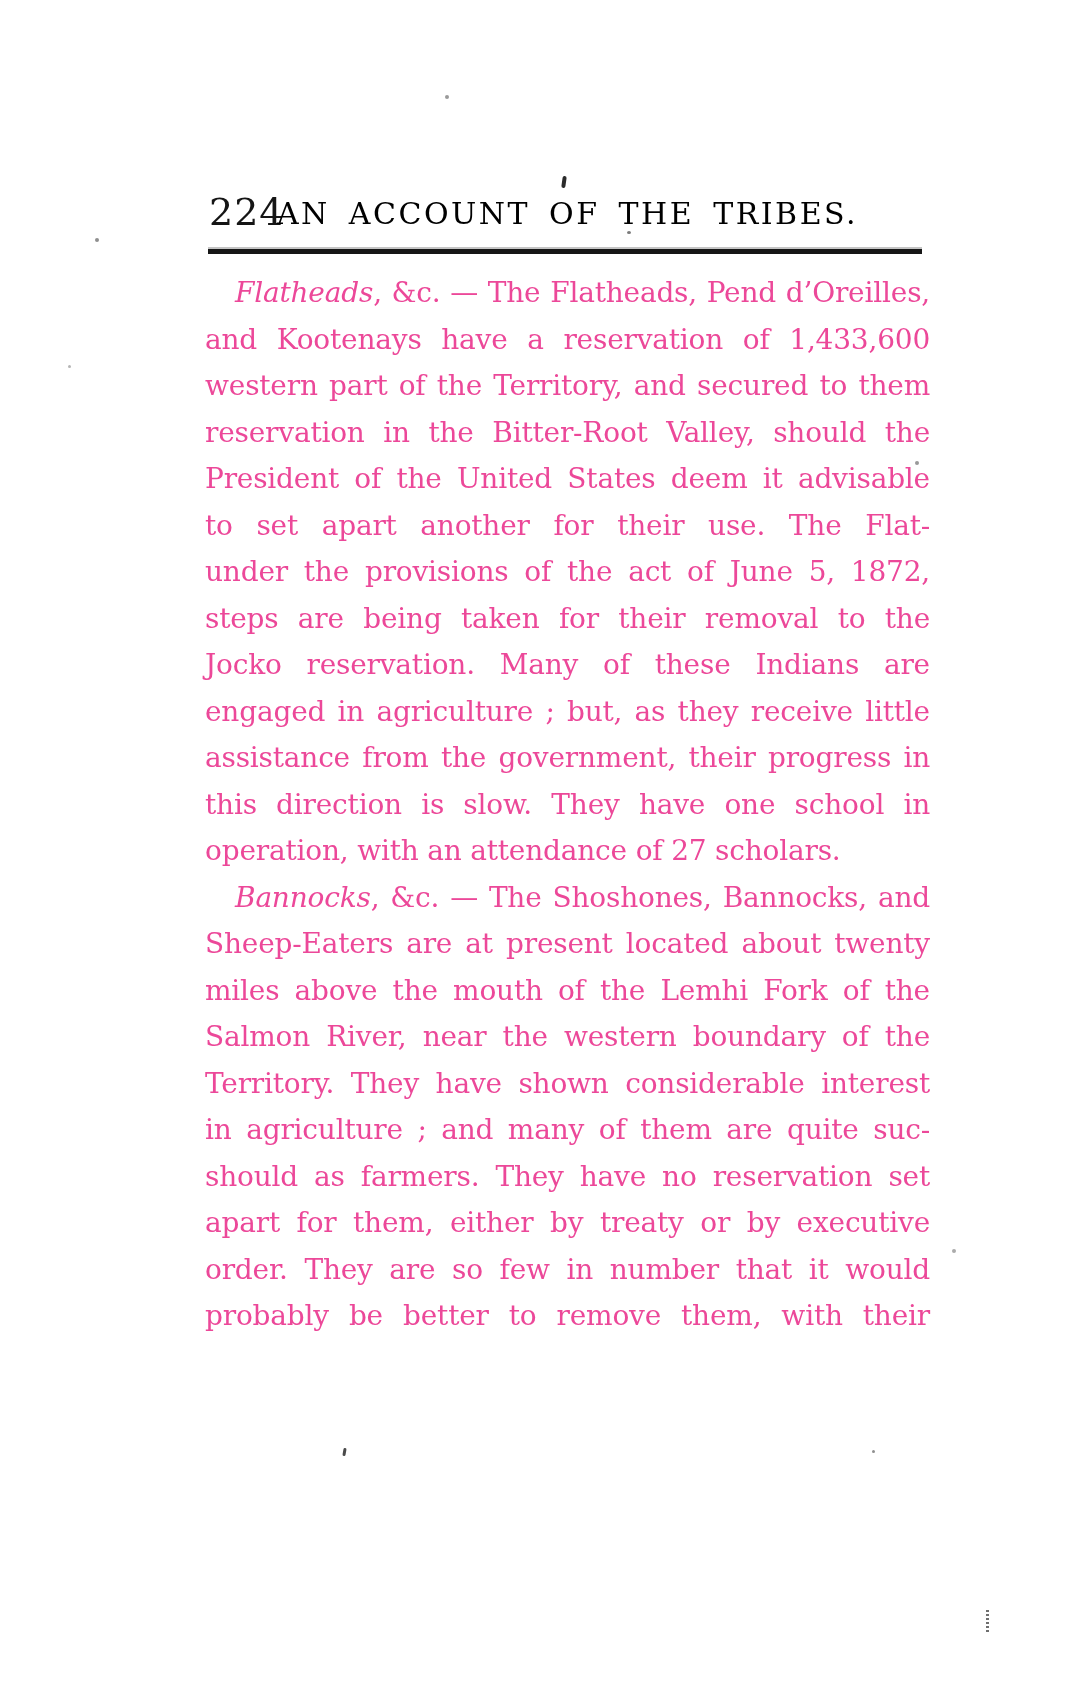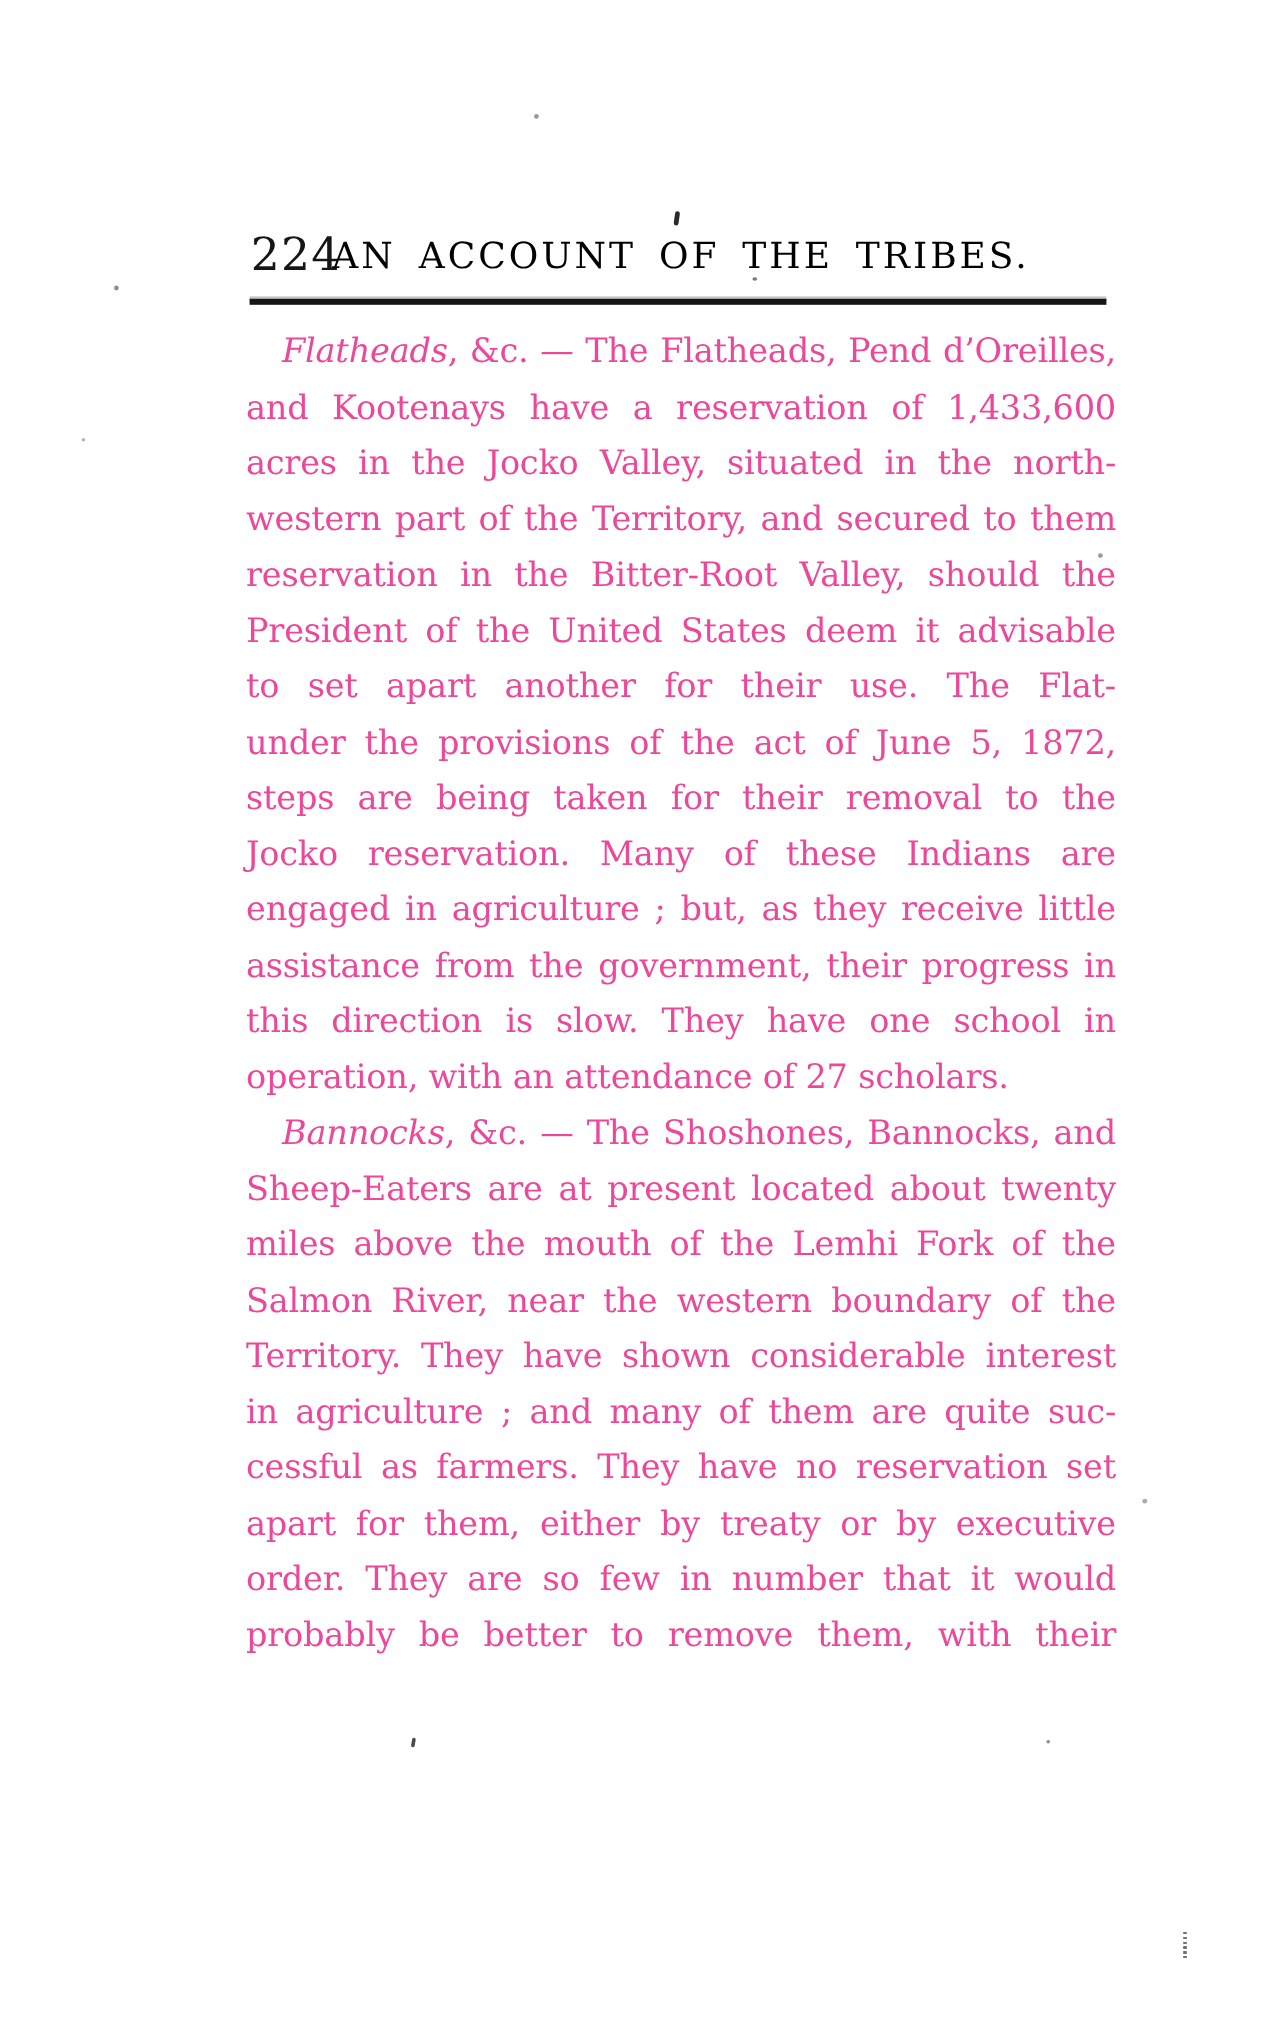--- a/index.html
+++ b/index.html
@@ -96,42 +96,41 @@
     <span class="headtitle">AN ACCOUNT OF THE TRIBES.</span>
   </div>
 
   <div class="head-rule"></div>
 
   <div class="body-text">
 
     <div class="para">
       <div class="line first"><span class="lead-italic">Flatheads</span><span>, &amp;c. — The Flatheads, Pend d’Oreilles,</span></div>
       <div class="line">and Kootenays have a reservation of 1,433,600</div>
-      <div class="line">acres in the Jocko Valley, situated in the north-</div>
       <div class="line">western part of the Territory, and secured to them</div>
       <div class="line">reservation in the Bitter-Root Valley, should the</div>
       <div class="line">President of the United States deem it advisable</div>
       <div class="line">to set apart another for their use.  The Flat-</div>
       <div class="line">under the provisions of the act of June 5, 1872,</div>
       <div class="line">steps are being taken for their removal to the</div>
       <div class="line">Jocko reservation.  Many of these Indians are</div>
       <div class="line">engaged in agriculture ; but, as they receive little</div>
       <div class="line">assistance from the government, their progress in</div>
       <div class="line">this direction is slow.  They have one school in</div>
       <div class="line last">operation, with an attendance of 27 scholars.</div>
     </div>
 
     <div class="para">
       <div class="line first"><span class="lead-italic">Bannocks</span><span>, &amp;c. — The Shoshones, Bannocks, and</span></div>
       <div class="line">Sheep-Eaters are at present located about twenty</div>
       <div class="line">miles above the mouth of the Lemhi Fork of the</div>
       <div class="line">Salmon River, near the western boundary of the</div>
       <div class="line">Territory.  They have shown considerable interest</div>
       <div class="line">in agriculture ; and many of them are quite suc-</div>
-      <div class="line">cessful as farmers.  They have no reservation set</div>
+      <div class="line">should as farmers.  They have no reservation set</div>
       <div class="line">apart for them, either by treaty or by executive</div>
       <div class="line">order.  They are so few in number that it would</div>
       <div class="line">probably be better to remove them, with their</div>
     </div>
 
   </div>
 
   <span class="tick" style="left:562px; top:176px; width:4px; height:12px; transform:rotate(8deg);"></span>
   <span class="speck" style="left:445px; top:95px;  width:4px; height:4px; background:#9a9a9a;"></span>
   <span class="speck" style="left:95px;  top:238px; width:4px; height:4px;"></span>

